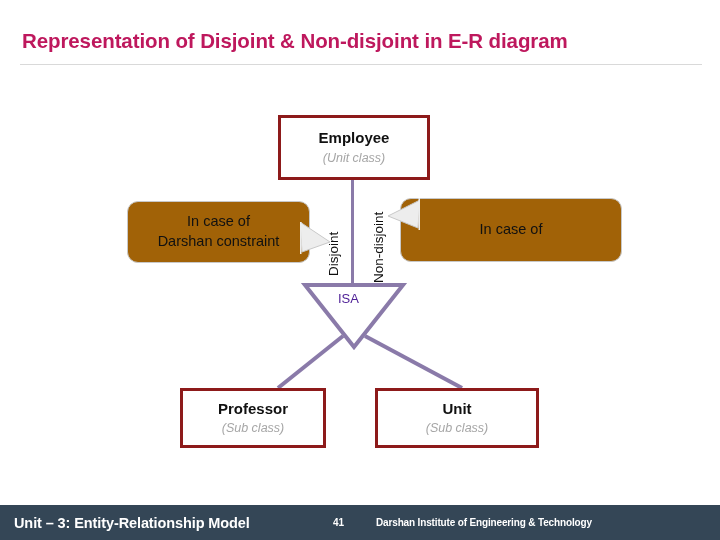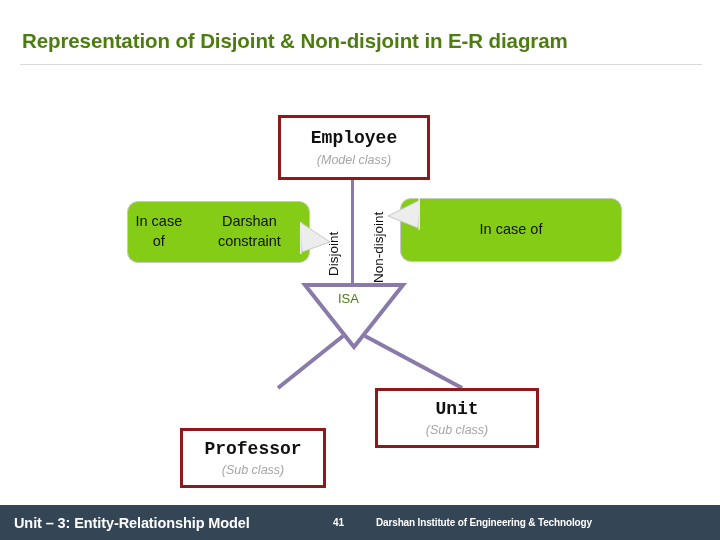--- a/index.html
+++ b/index.html
@@ -7,49 +7,48 @@
     width:720px; height:540px;
     background:#ffffff;
     font-family:"Liberation Sans", sans-serif;
     overflow:hidden;
   }
   #slide { position:relative; width:720px; height:540px; background:#ffffff; }
 
   
   #title {
     position:absolute; left:22px; top:29px; width:680px;
-    font-size:20.5px; font-weight:bold; color:#4d7c0f;
+    font-size:20.5px; font-weight:bold; color:#be185d;
     letter-spacing:-0.1px; white-space:nowrap;
   }
   #title-rule {
     position:absolute; left:20px; top:64px; width:682px; height:1px;
     background:#d9d9d9;
   }
 
   
   .entity-box {
     position:absolute;
     border:3px solid #8d1a1a;
     background:#ffffff;
     display:flex; flex-direction:column;
     align-items:center; justify-content:center;
     z-index:6;
   }
   .entity-name {
-    font-size:18px; font-weight:bold; color:#111111;
+    font-size:15px; font-weight:bold; color:#111111;
     line-height:1.25;
-    font-family:Liberation Mono, monospace;
   }
   .entity-sub {
     font-size:12.5px; font-style:italic; color:#a6a6a6;
     line-height:1.3; margin-top:2px;
   }
 
   #box-employee  { left:278px; top:115px; width:152px; height:65px; }
-  #box-professor { left:180px; top:388px; width:146px; height:60px;margin-top:40px; }
+  #box-professor { left:180px; top:388px; width:146px; height:60px; }
   #box-head      { left:375px; top:388px; width:164px; height:60px; }
 
   
   .purple-line { position:absolute; background:#8a7aa9; z-index:2; }
   #line-vertical { left:351px; top:179px; width:3px; height:105px; }
 
   #isa-svg { position:absolute; left:150px; top:175px; width:420px; height:220px; z-index:3; }
 
   
   .rot-label {
@@ -59,24 +58,24 @@
     transform-origin:0 0;
     transform:rotate(-90deg);
     z-index:7;
   }
   #label-disjoint     { left:326px; top:276px; }
   #label-nondisjoint  { left:371px; top:283px; }
 
   
   .callout {
     position:absolute;
-    background:#84cc16;
+    background:#a16207;
     border:1px solid #c8c8c8;
     border-radius:11px;
-    display:flex; 
+    display:flex; flex-direction:column;
     align-items:center; justify-content:center;
     text-align:center;
     font-size:14.5px; color:#111111;
     line-height:1.35;
     z-index:8;
   }
   #callout-left  { left:127px; top:201px; width:183px; height:62px; }
   #callout-right { left:400px; top:198px; width:222px; height:64px; }
 
   .callout-line { display:block; }
@@ -111,36 +110,36 @@
 </head>
 <body>
 
 <div id="slide">
 
   <div id="title">Representation of Disjoint &amp; Non-disjoint in E-R diagram</div>
   <div id="title-rule"></div>
 
   <div class="entity-box" id="box-employee">
     <div class="entity-name">Employee</div>
-    <div class="entity-sub">(Model class)</div>
+    <div class="entity-sub">(Unit class)</div>
   </div>
 
   <div class="purple-line" id="line-vertical"></div>
 
   <svg id="isa-svg" viewBox="0 0 420 220">
 
     <polygon points="155,110 253,110 204,172" fill="none" stroke="#8a7aa9" stroke-width="4"></polygon>
 
     <line x1="196,0"></line>
     <line x1="193" y1="161" x2="128" y2="213" stroke="#8a7aa9" stroke-width="4"></line>
 
     <line x1="215" y1="161" x2="312" y2="213" stroke="#8a7aa9" stroke-width="4"></line>
   </svg>
 
-  <div style="position:absolute; left:338px; top:291px; font-size:13px; color:#4d7c0f; z-index:7;">ISA</div>
+  <div style="position:absolute; left:338px; top:291px; font-size:13px; color:#4c1d95; z-index:7;">ISA</div>
 
   <div class="rot-label" id="label-disjoint">Disjoint</div>
   <div class="rot-label" id="label-nondisjoint">Non-disjoint</div>
 
   <svg class="tail" id="tail-left" viewBox="0 0 34 40">
     <path d="M 0 0 L 30 20 L 2 30 Z" fill="#ededed" stroke="#c8c8c8" stroke-width="1"></path>
     <path d="M 0 0 L 0 32" stroke="#ededed" stroke-width="3"></path>
   </svg>
   <div class="callout" id="callout-left">
     <span class="callout-line">In case of</span>

